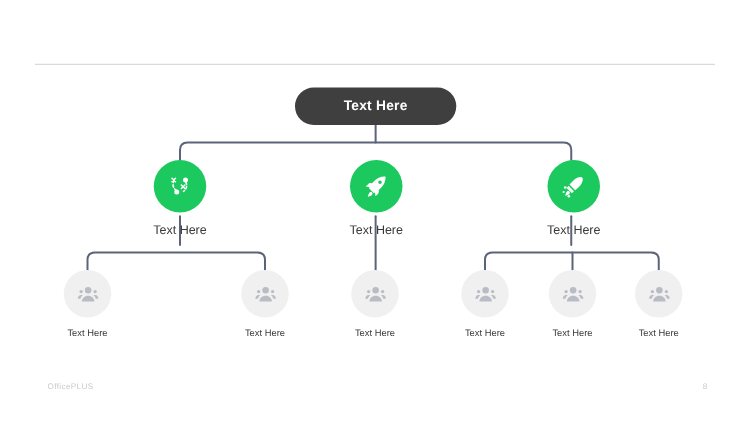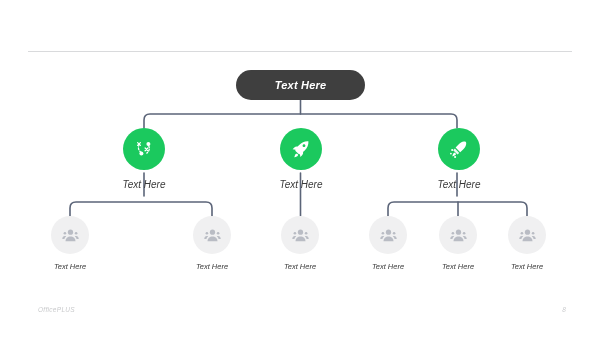--- a/index.html
+++ b/index.html
@@ -10,21 +10,20 @@
   }
   body {
     font-family: "Liberation Sans", sans-serif;
   }
   #slide {
     position: relative;
     width: 600px;
     height: 337px;
     background: #ffffff;
     overflow: hidden;
-    font-style: italic;
   }
   #svg-layer {
     position: absolute;
     left: 0;
     top: 0;
     width: 600px;
     height: 337px;
   }
   .top-rule {
     position: absolute;

